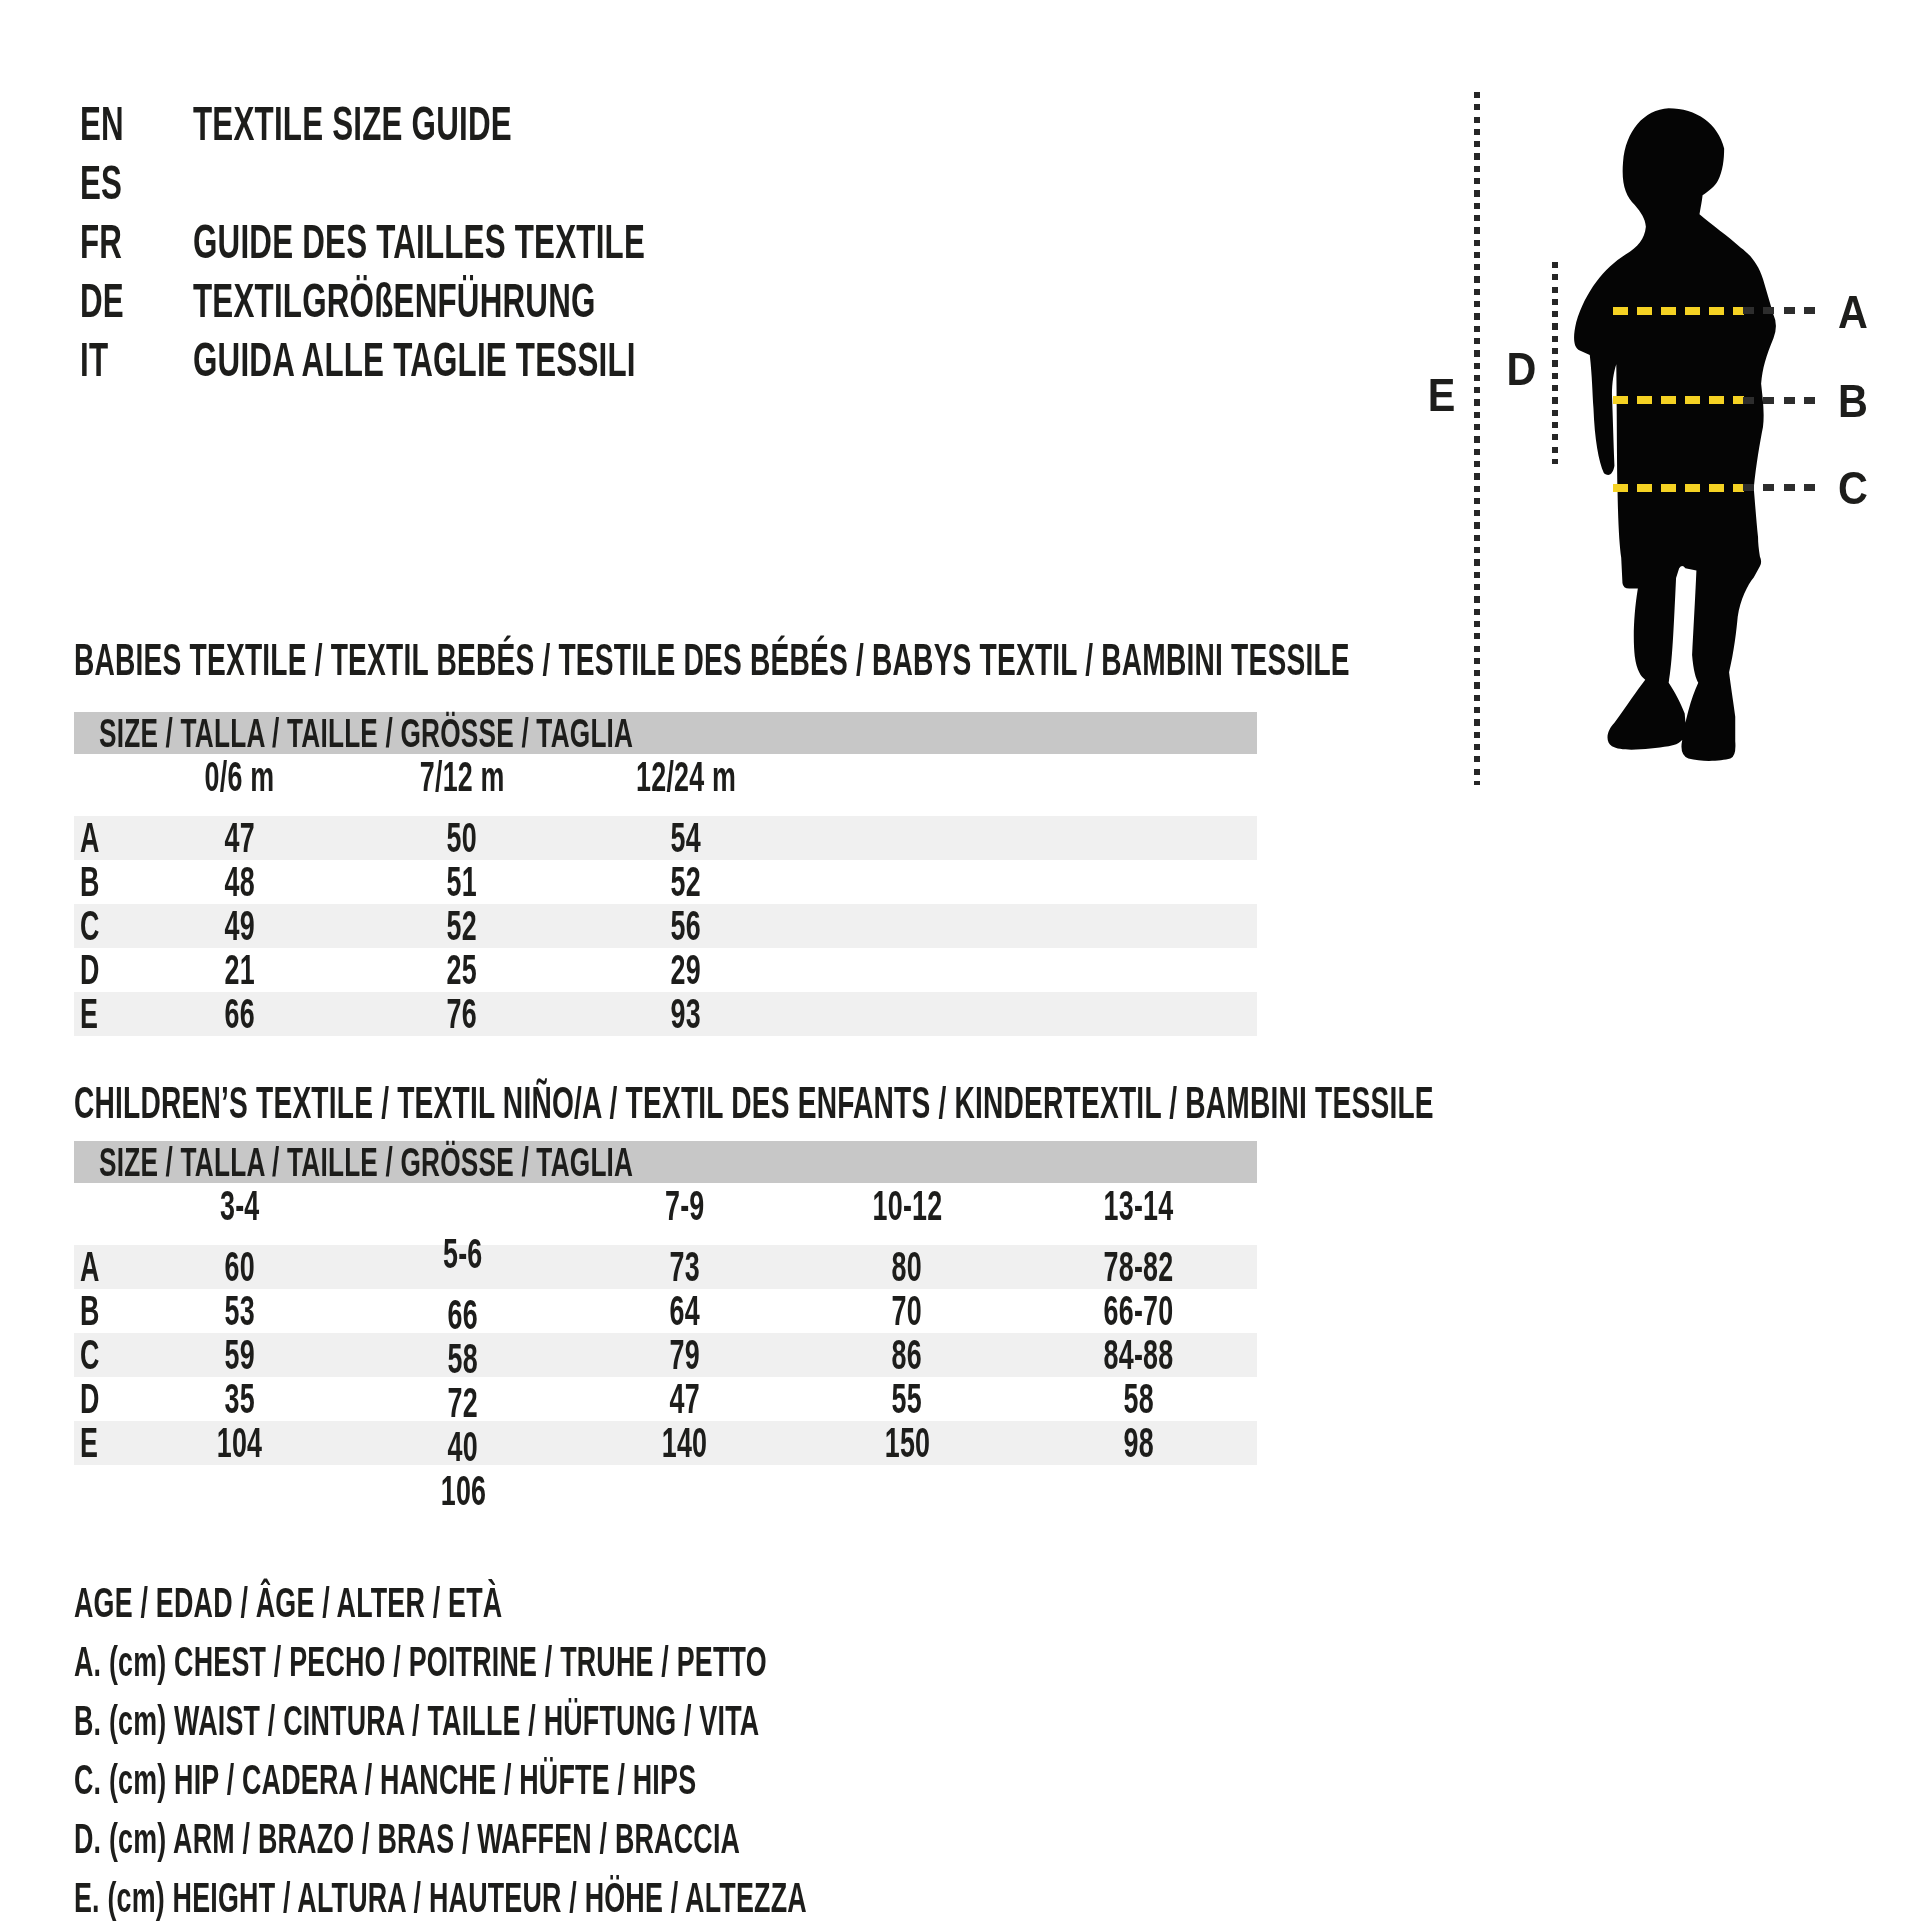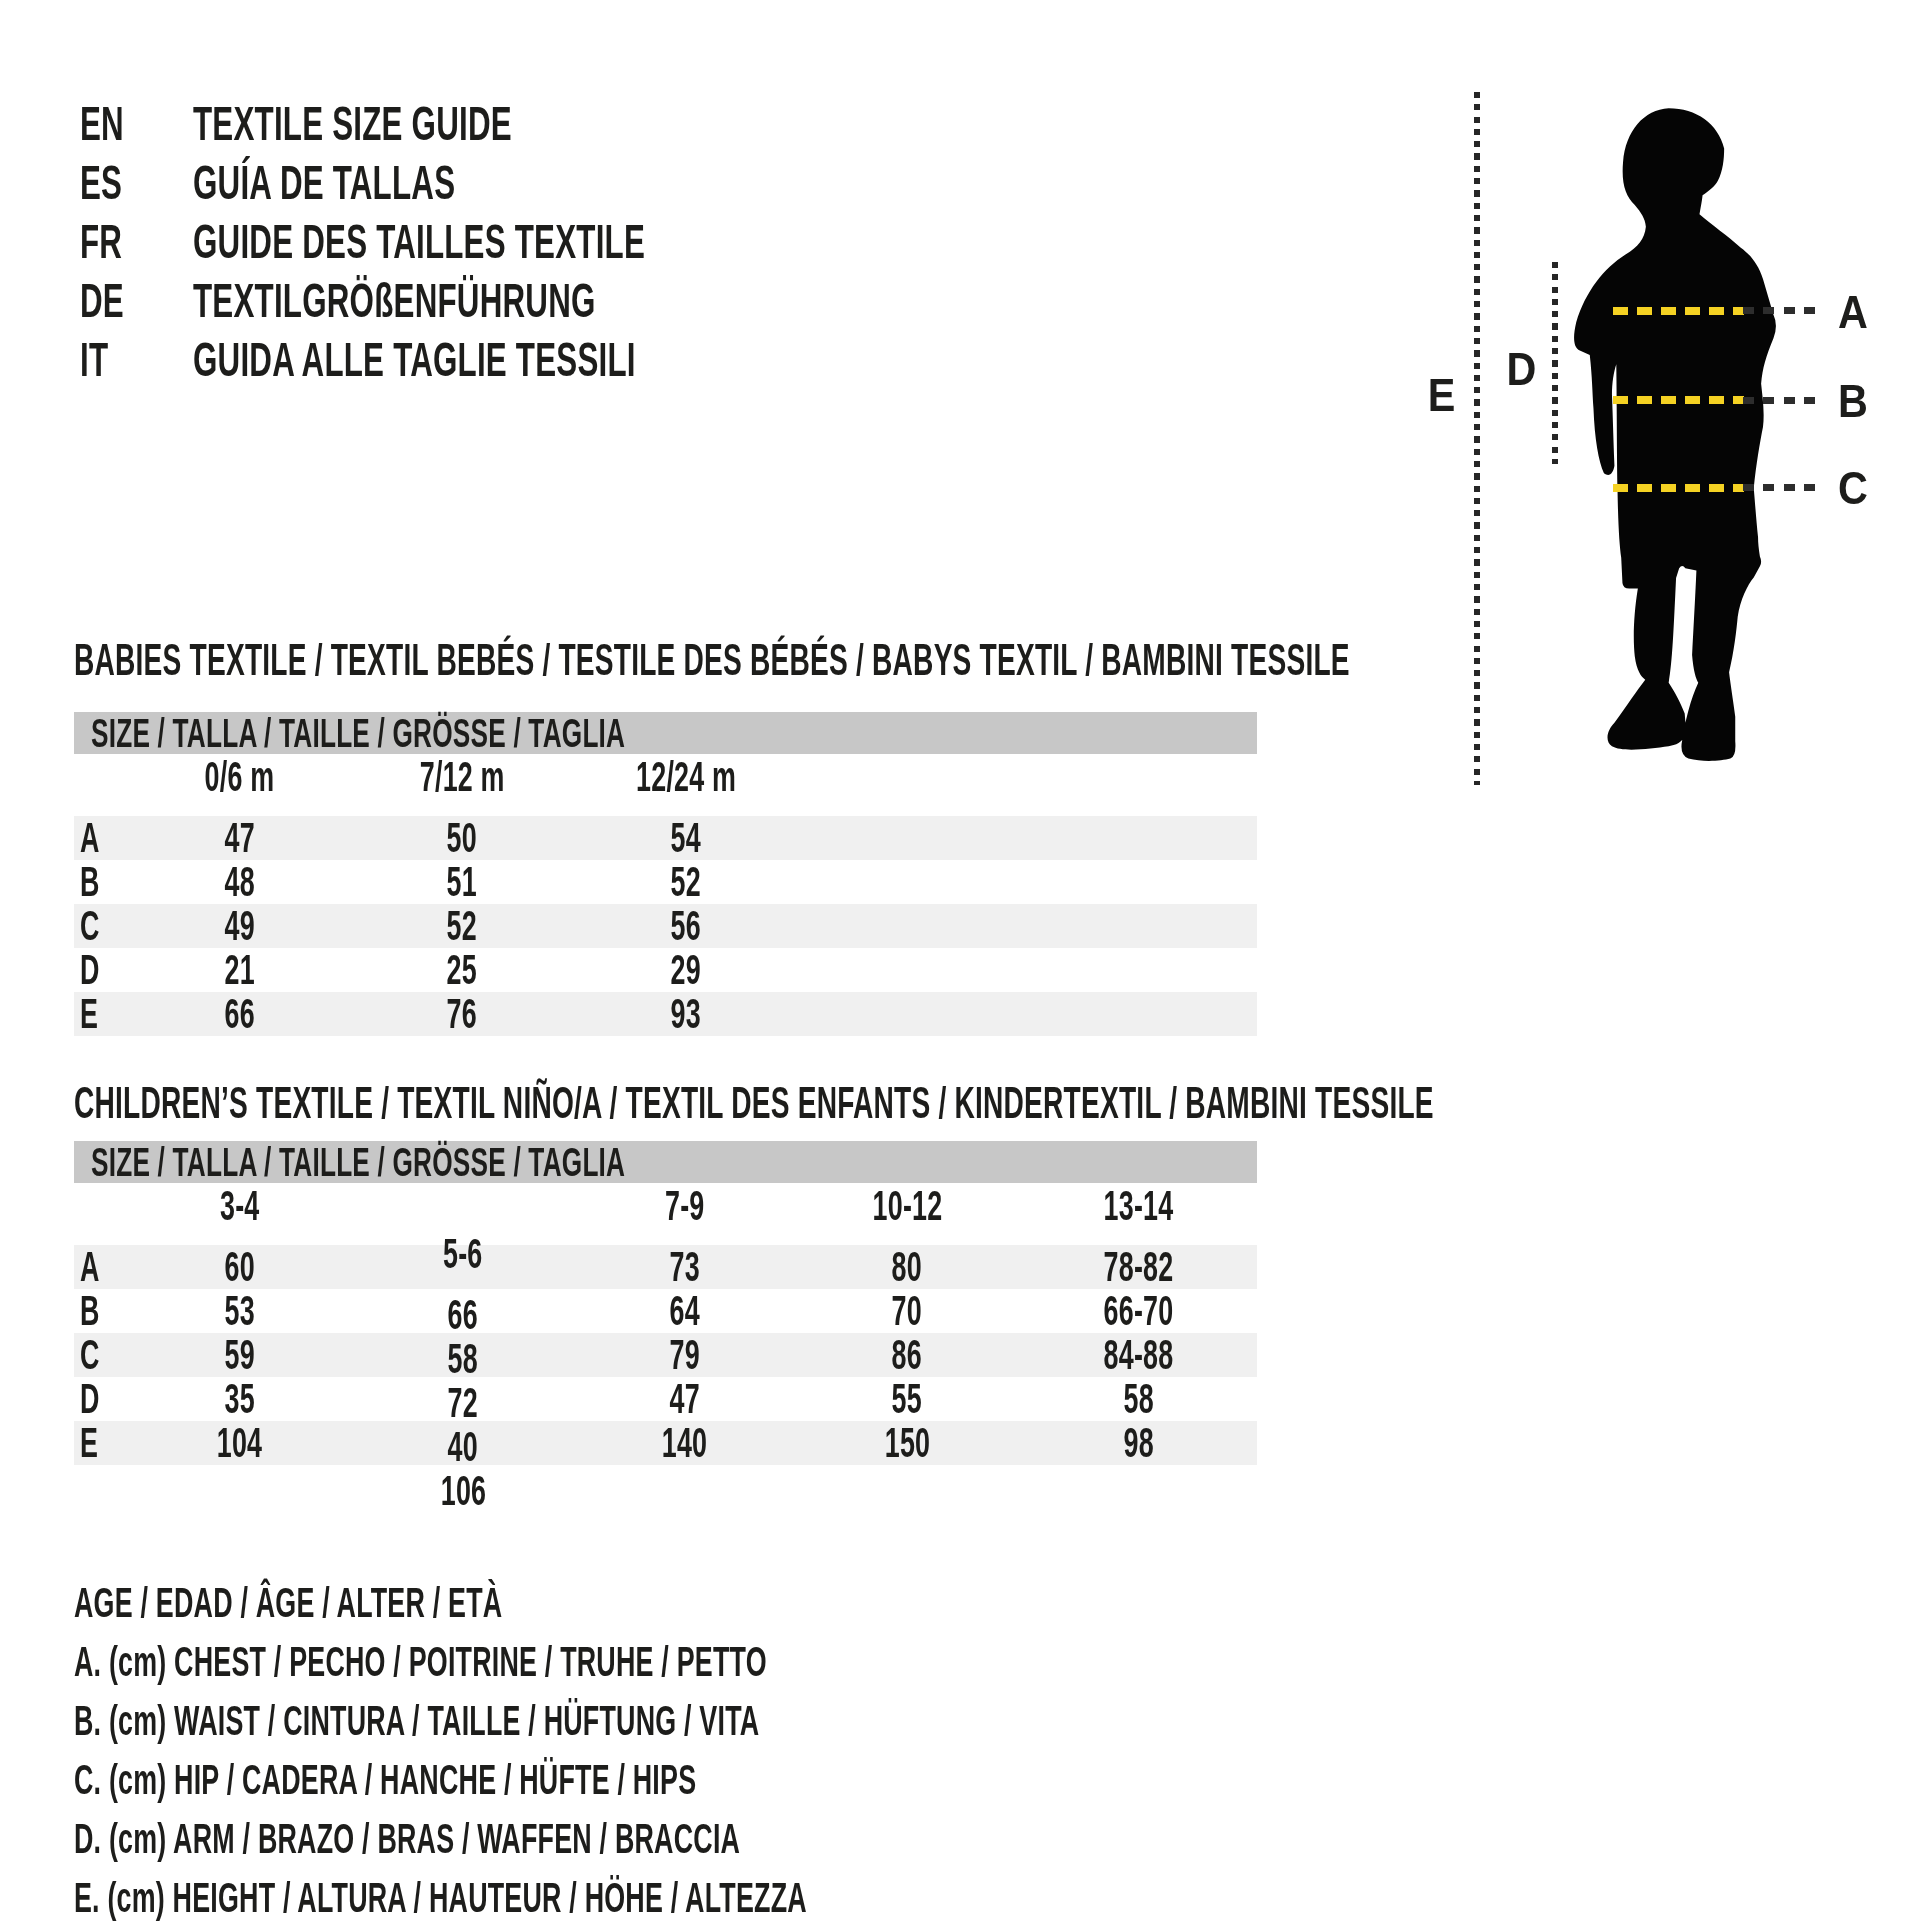--- a/index.html
+++ b/index.html
@@ -60,21 +60,21 @@
 
   
   .section-title{
     position:absolute;left:74px;height:44px;line-height:44px;font-size:44px;
   }
   .t-babies{top:638px;} .t-children{top:1081px;}
   .tablebox{position:absolute;left:74px;width:1183px;}
   .tb-babies{top:712px;} .tb-children{top:1141px;}
   .size-bar{
     height:42px;line-height:42px;background:#c7c7c7;
-    font-size:41px;padding-left:17px;
+    font-size:41px;padding-left:25px;
   }
   .trow{display:flex;height:44px;line-height:44px;font-size:42px;}
   .hrow{height:62px;line-height:46px;}
   .stripe{background:#f0f0f0;}
   .c-lbl{width:54px;padding-left:6.2px;box-sizing:border-box;text-align:left;}
   .cell{text-align:center;}
   .b1{width:223px;} .b2{width:222px;} .b3{width:226px;}
   .k1{width:223px;} .k2{width:224px;margin-top:48px;} .k3{width:219px;} .k4{width:226px;} .k5{width:237px;}
 
   
@@ -86,21 +86,20 @@
 
 <div class="page">
 
   <div class="lang-block">
     <div class="lang-row">
       <div class="lang-code"><span class="cond ox-l">EN</span></div>
       <div class="lang-title"><span class="cond ox-l">TEXTILE SIZE GUIDE</span></div>
     </div>
     <div class="lang-row">
       <div class="lang-code"><span class="cond ox-l">ES</span></div>
-      <div class="lang-title"><span class="cond ox-l">GUÍA DE TALLAS</span></div>
     </div>
     <div class="lang-row">
       <div class="lang-code"><span class="cond ox-l">FR</span></div>
       <div class="lang-title"><span class="cond ox-l">GUIDE DES TAILLES TEXTILE</span></div>
     </div>
     <div class="lang-row">
       <div class="lang-code"><span class="cond ox-l">DE</span></div>
       <div class="lang-title"><span class="cond ox-l">TEXTILGRÖßENFÜHRUNG</span></div>
     </div>
     <div class="lang-row">

